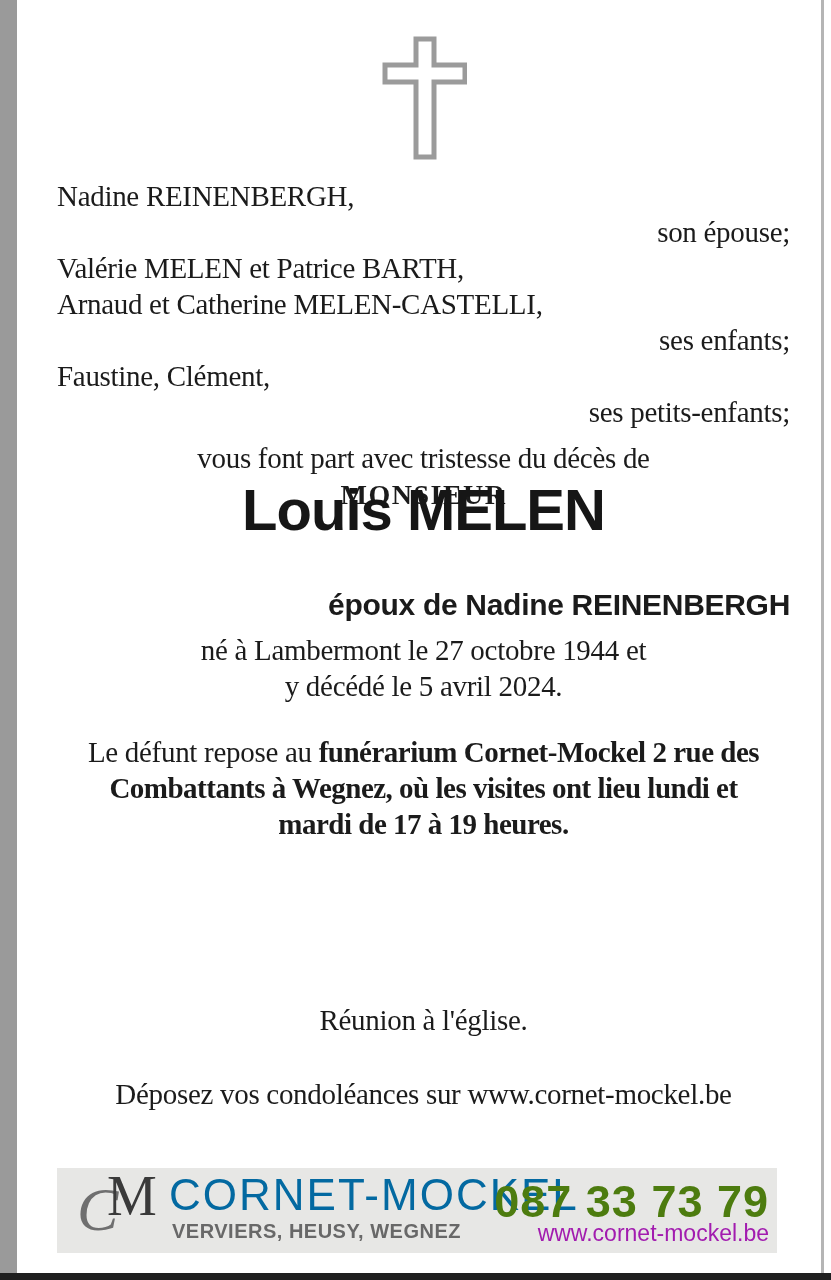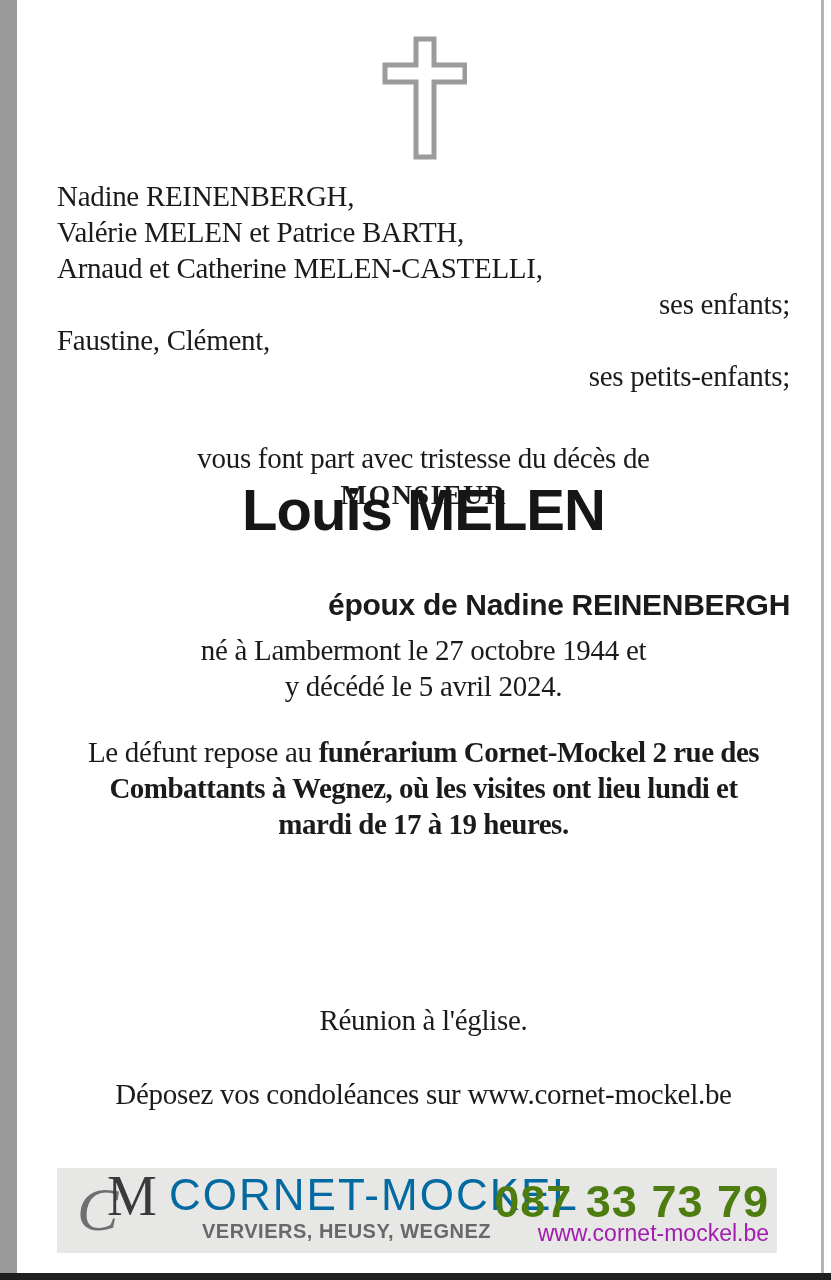--- a/index.html
+++ b/index.html
@@ -165,21 +165,20 @@
   }
   .company-locations {
     position: absolute;
     left: 115px; top: 52px;
     font-family: "Liberation Sans", sans-serif;
     font-weight: 700;
     font-size: 20px;
     letter-spacing: 0.5px;
     color: #686868;
     white-space: nowrap;
-    margin-left: 30px;
   }
   .company-phone {
     position: absolute;
     right: 8px; top: 8px;
     font-family: "Liberation Sans", sans-serif;
     font-weight: 700;
     font-size: 45px;
     letter-spacing: 1px;
     color: #4d7c0f;
     white-space: nowrap;
@@ -205,20 +204,21 @@
   <div class="content">
 
     <div class="cross-wrap">
       <svg width="86" height="124" viewBox="0 0 86 124" aria-hidden="true">
         <path d="M35,3 L53,3 L53,29 L84,29 L84,46 L53,46 L53,121 L35,121 L35,46 L4,46 L4,29 L35,29 Z" fill="none" stroke="#9b9b9b" stroke-width="5"></path>
       </svg>
     </div>
 
     <div class="family-block">
       <div class="serif family-line left">Nadine REINENBERGH,</div>
+      <div class="serif family-line right">son épouse;</div>
       <div class="serif family-line left">Valérie MELEN et Patrice BARTH,</div>
       <div class="serif family-line left">Arnaud et Catherine MELEN-CASTELLI,</div>
       <div class="serif family-line right">ses enfants;</div>
       <div class="serif family-line left">Faustine, Clément,</div>
       <div class="serif family-line right">ses petits-enfants;</div>
     </div>
 
     <div class="serif intro-line">vous font part avec tristesse du décès de</div>
 
     <div class="civility-line">MONSIEUR</div>

